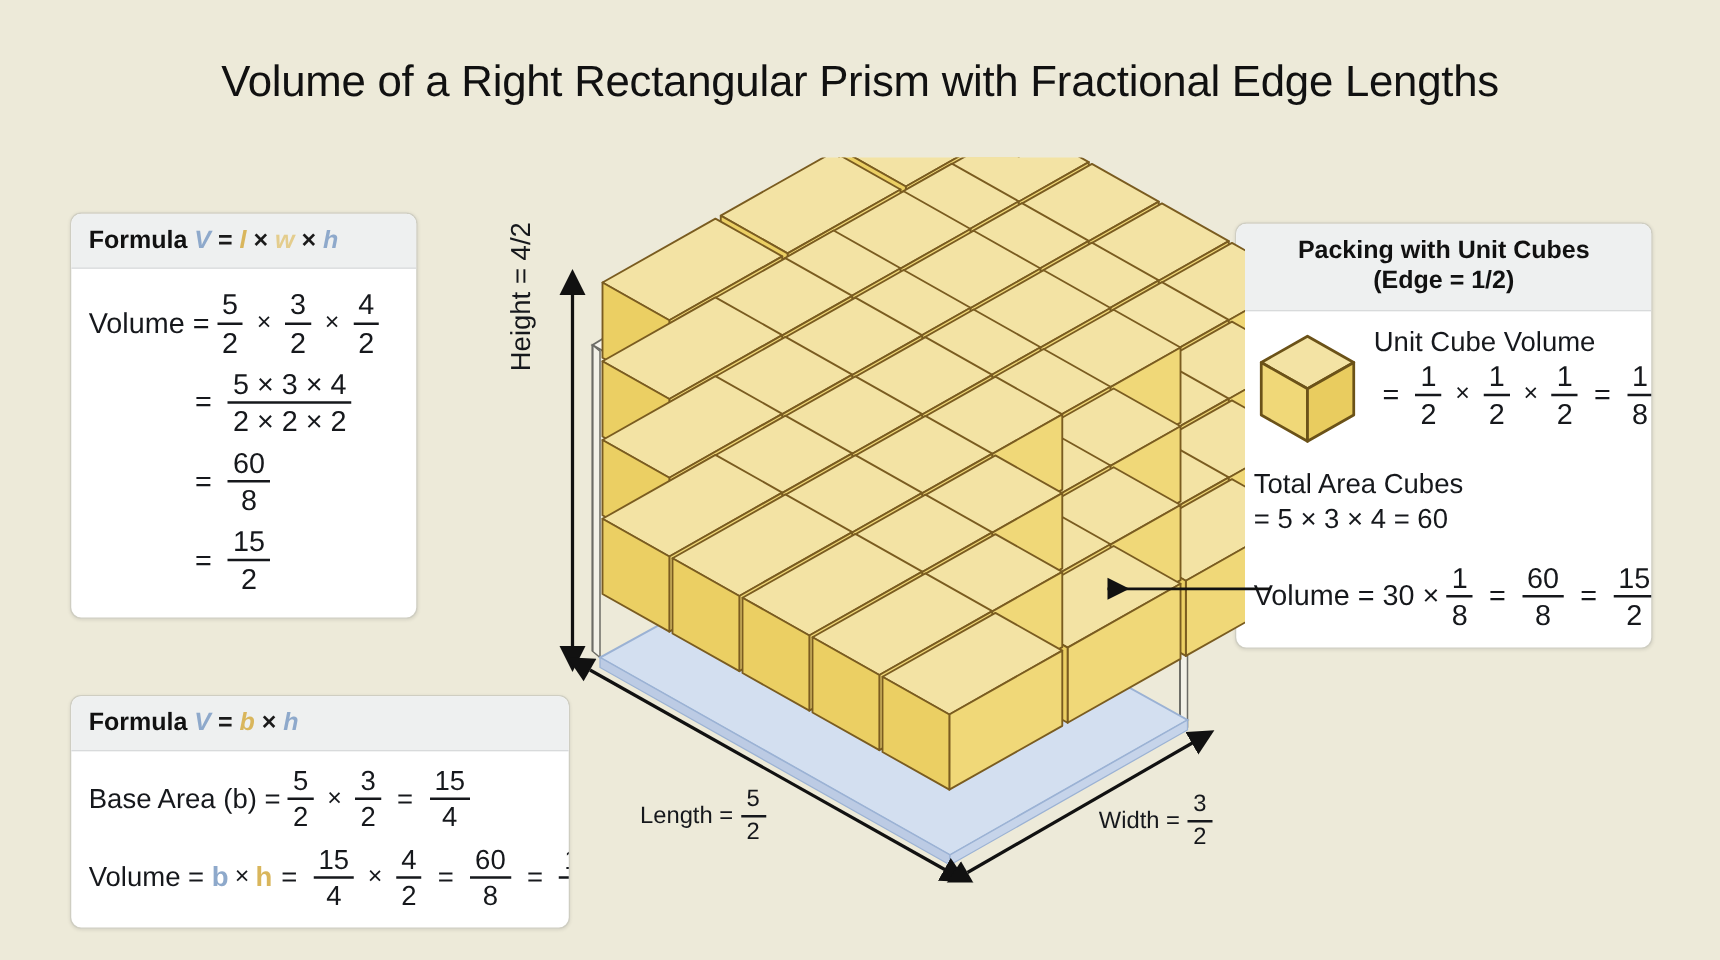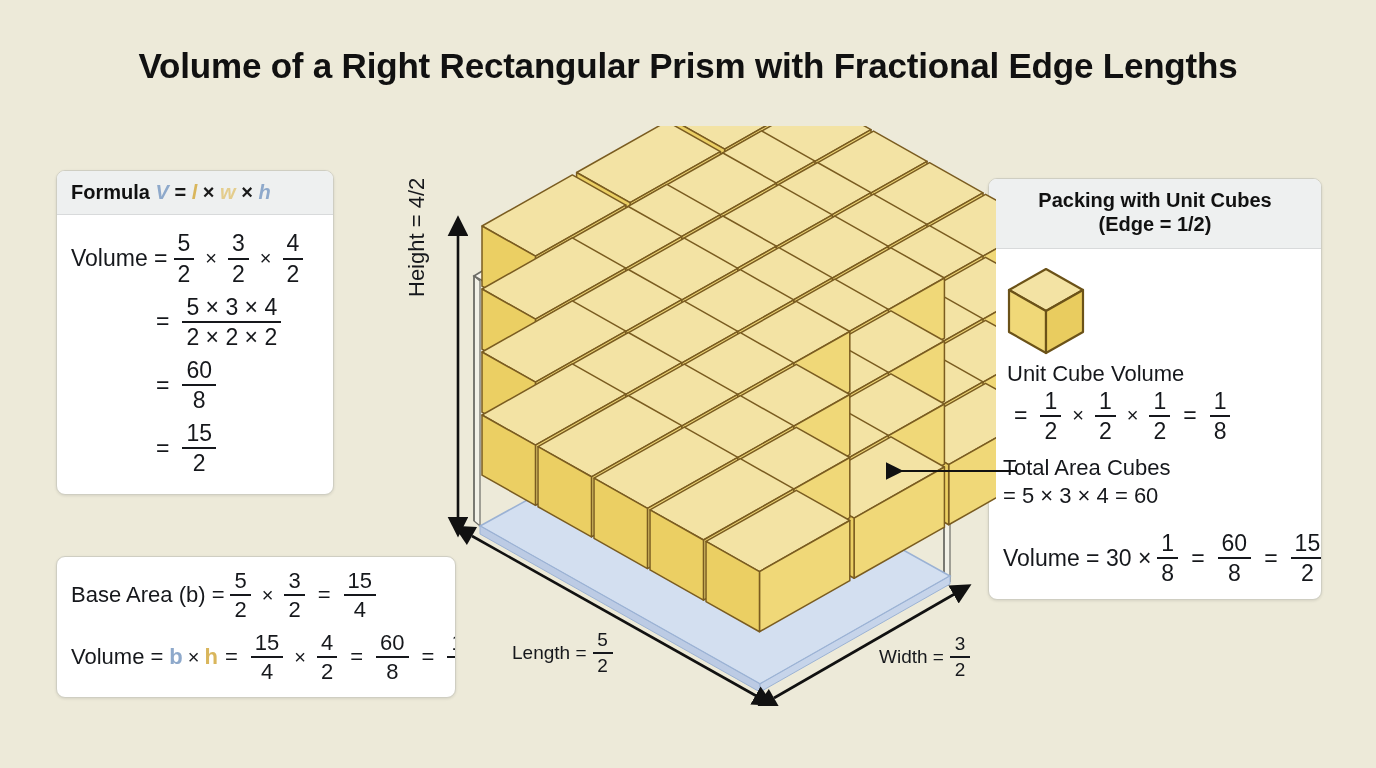--- a/index.html
+++ b/index.html
@@ -7,21 +7,21 @@
     width:1376px;height:768px;
     background:#edead9;
     font-family:"Liberation Sans", sans-serif;
     color:#1a1a1a;
     overflow:hidden;
     position:relative;
   }
   .page-title{
     position:absolute; top:46px; left:0; width:100%;
     text-align:center;
-    font-size:35px; font-weight:bold; letter-spacing:-0.2px;
+    font-size:35px; font-weight:normal; letter-spacing:-0.2px;
     color:#111111;
   }
 
   
   .card{
     position:absolute;
     background:#ffffff;
     border:1px solid #cfcec2;
     border-radius:9px;
     box-shadow:0 1px 3px rgba(0,0,0,0.10);
@@ -73,21 +73,21 @@
   #card-formula-lwh .mrow + .mrow{margin-top:9px;}
 
   #card-formula-bh{left:56px; top:536px; width:398px;}
   #card-formula-bh .card-body{padding:12px 14px 14px 14px;}
   #card-formula-bh .mrow{font-size:22px;}
   #card-formula-bh .mrow + .mrow{margin-top:10px;}
 
   #card-packing{left:988px; top:158px; width:332px;}
   #card-packing .card-header{text-align:center;padding:9px 10px 11px 10px;}
   #card-packing .card-body{padding:12px 14px 14px 14px;}
-  .pack-top{display:flex; align-items:flex-start;flex-direction:column;}
+  .pack-top{display:flex; align-items:flex-start;}
   .pack-cube{width:92px; flex:0 0 92px; padding-top:4px;}
   .pack-right{flex:1; padding-left:4px;}
   .pack-title{font-size:22px; color:#16181c; margin-bottom:2px; white-space:nowrap;}
   .pack-line{font-size:22px; color:#16181c; margin-top:12px; white-space:nowrap;}
   .pack-vol{margin-top:22px;}
 
   
   #prism-illustration{
     position:absolute; left:396px; top:126px;
     width:600px; height:580px;
@@ -169,20 +169,28 @@
         <span class="num">15</span>
         <span class="bar"></span>
         <span class="den">2</span>
       </span>
     </div>
 
   </div>
 </div>
 
 <div class="card" id="card-formula-bh">
+  <div class="card-header">
+    <span>Formula</span>
+    <span class="kw-blue">V</span>
+    <span class="op">=</span>
+    <span class="kw-gold">b</span>
+    <span class="op">×</span>
+    <span class="kw-blue">h</span>
+  </div>
   <div class="card-body">
 
     <div class="mrow">
       <span>Base Area (b) =</span>
       <span class="frac">
         <span class="num">5</span>
         <span class="bar"></span>
         <span class="den">2</span>
       </span>
       <span class="times">×</span>

